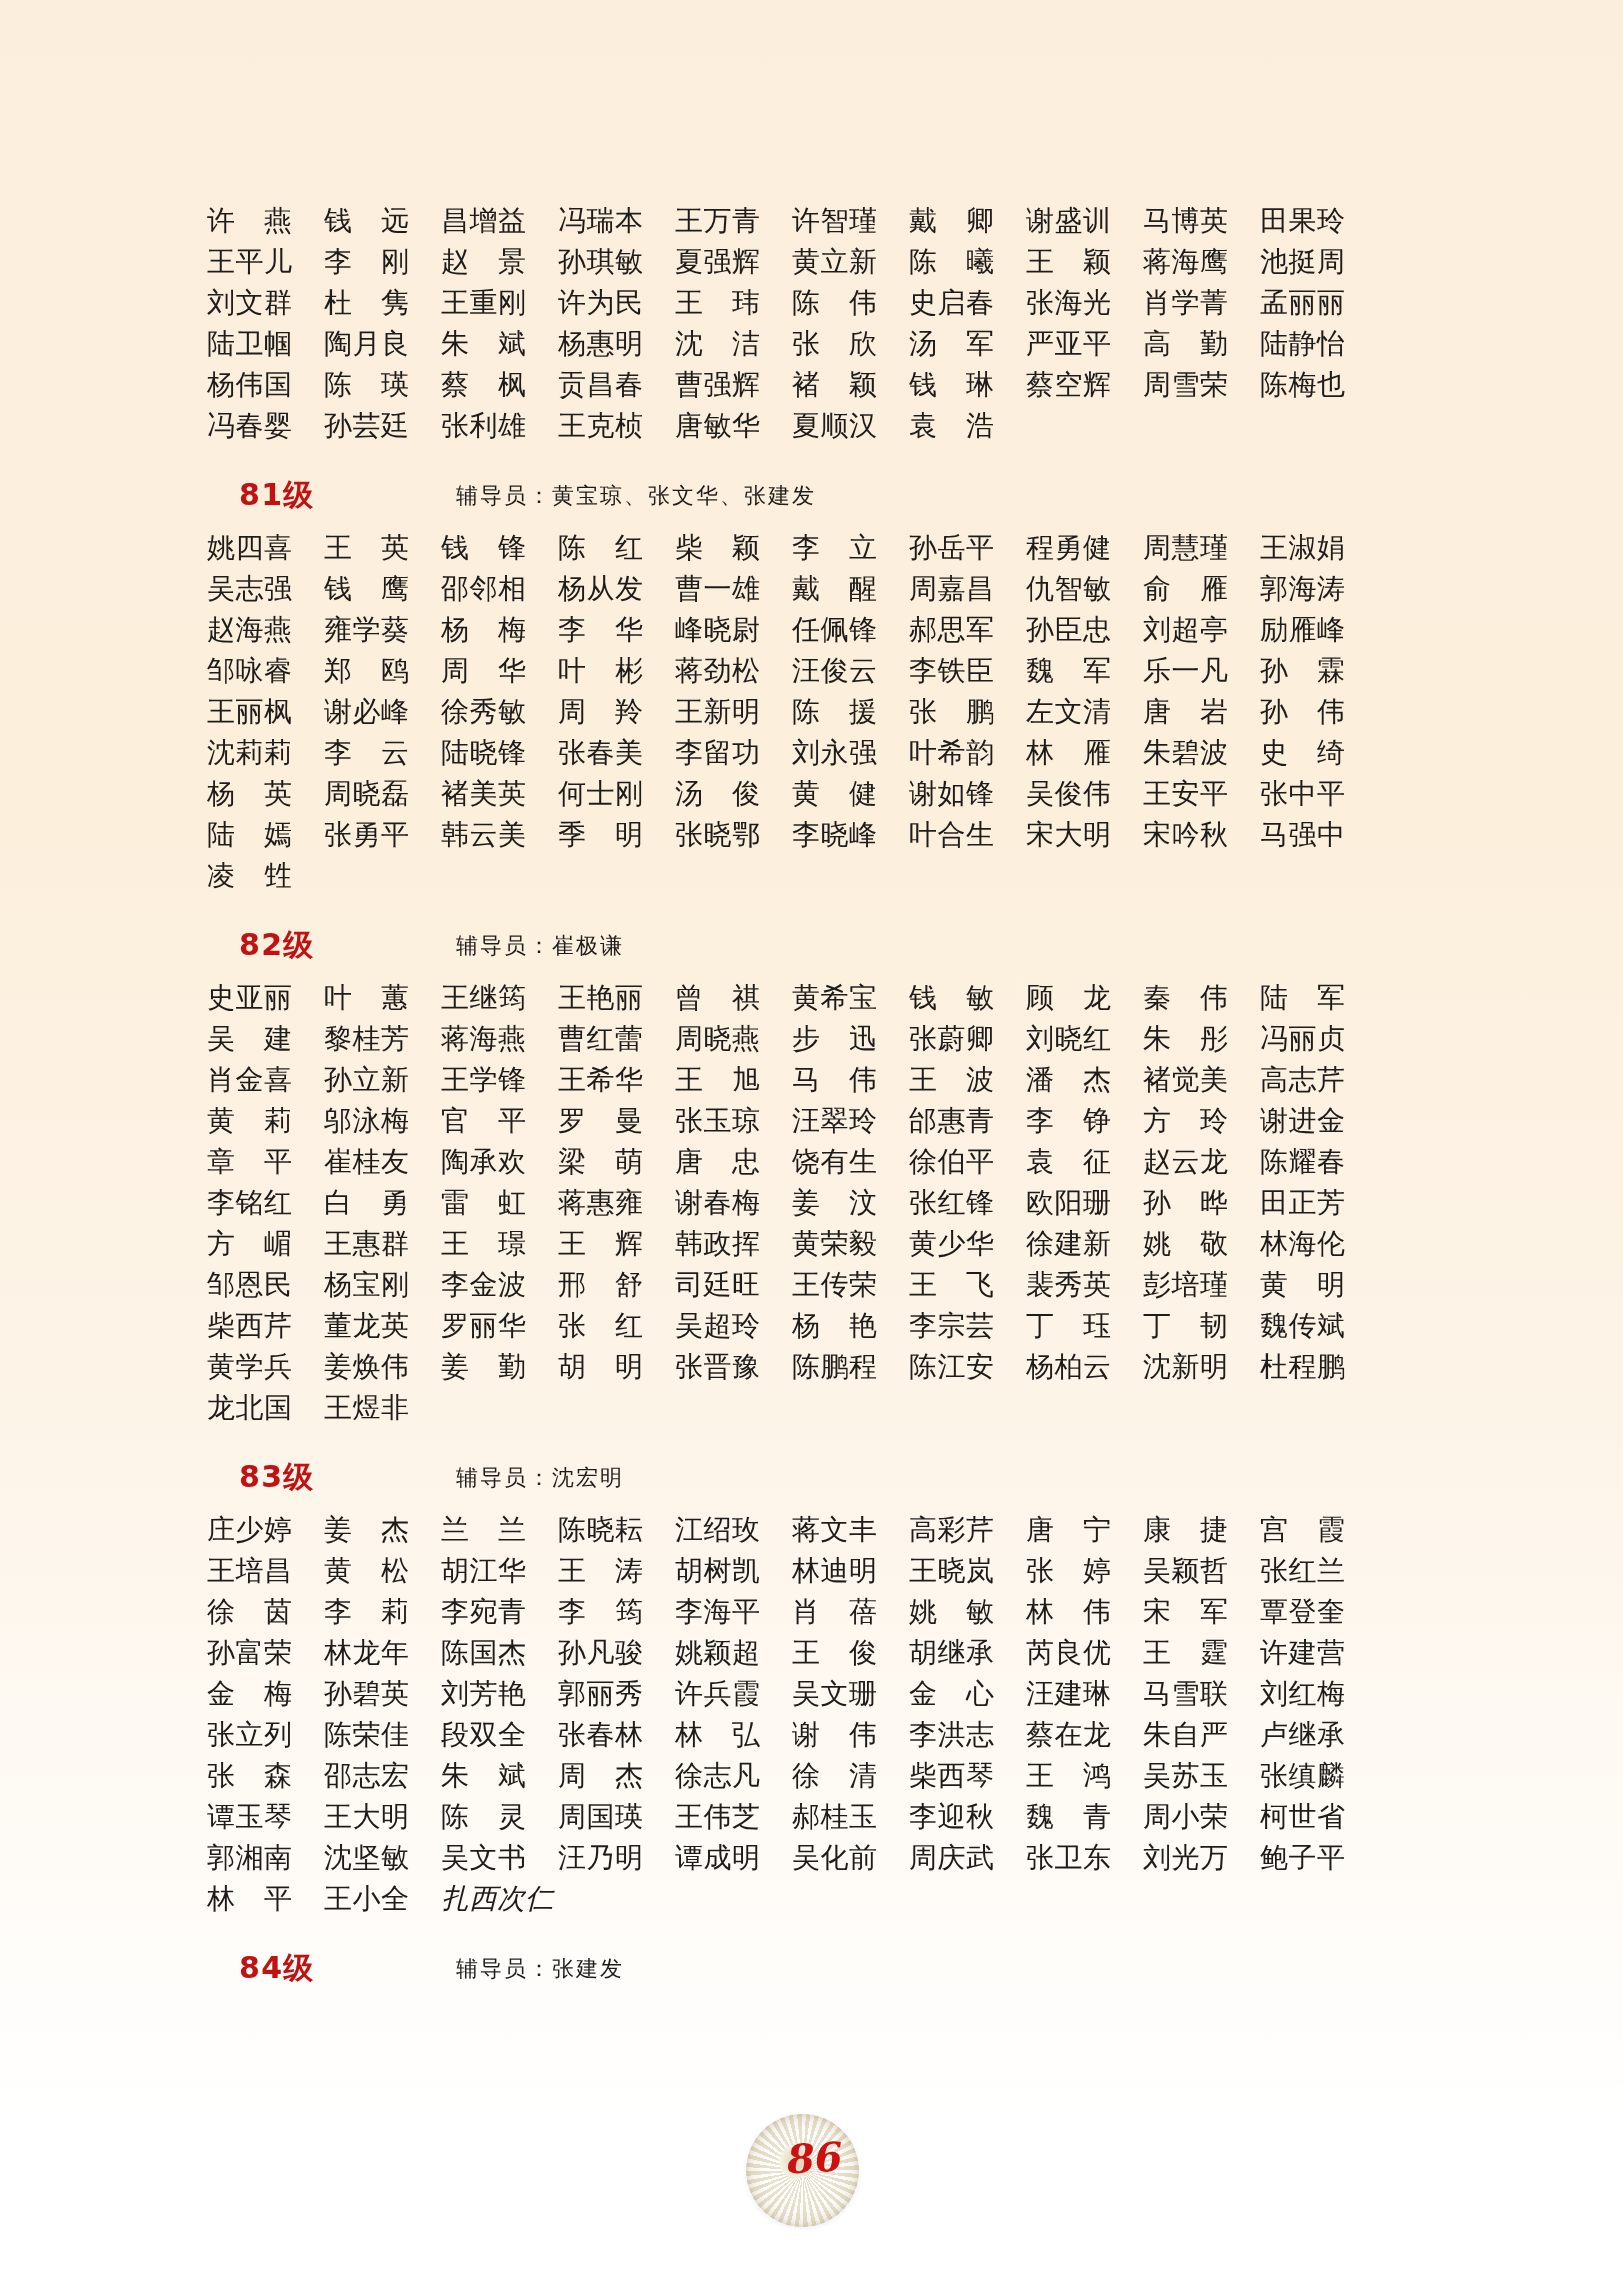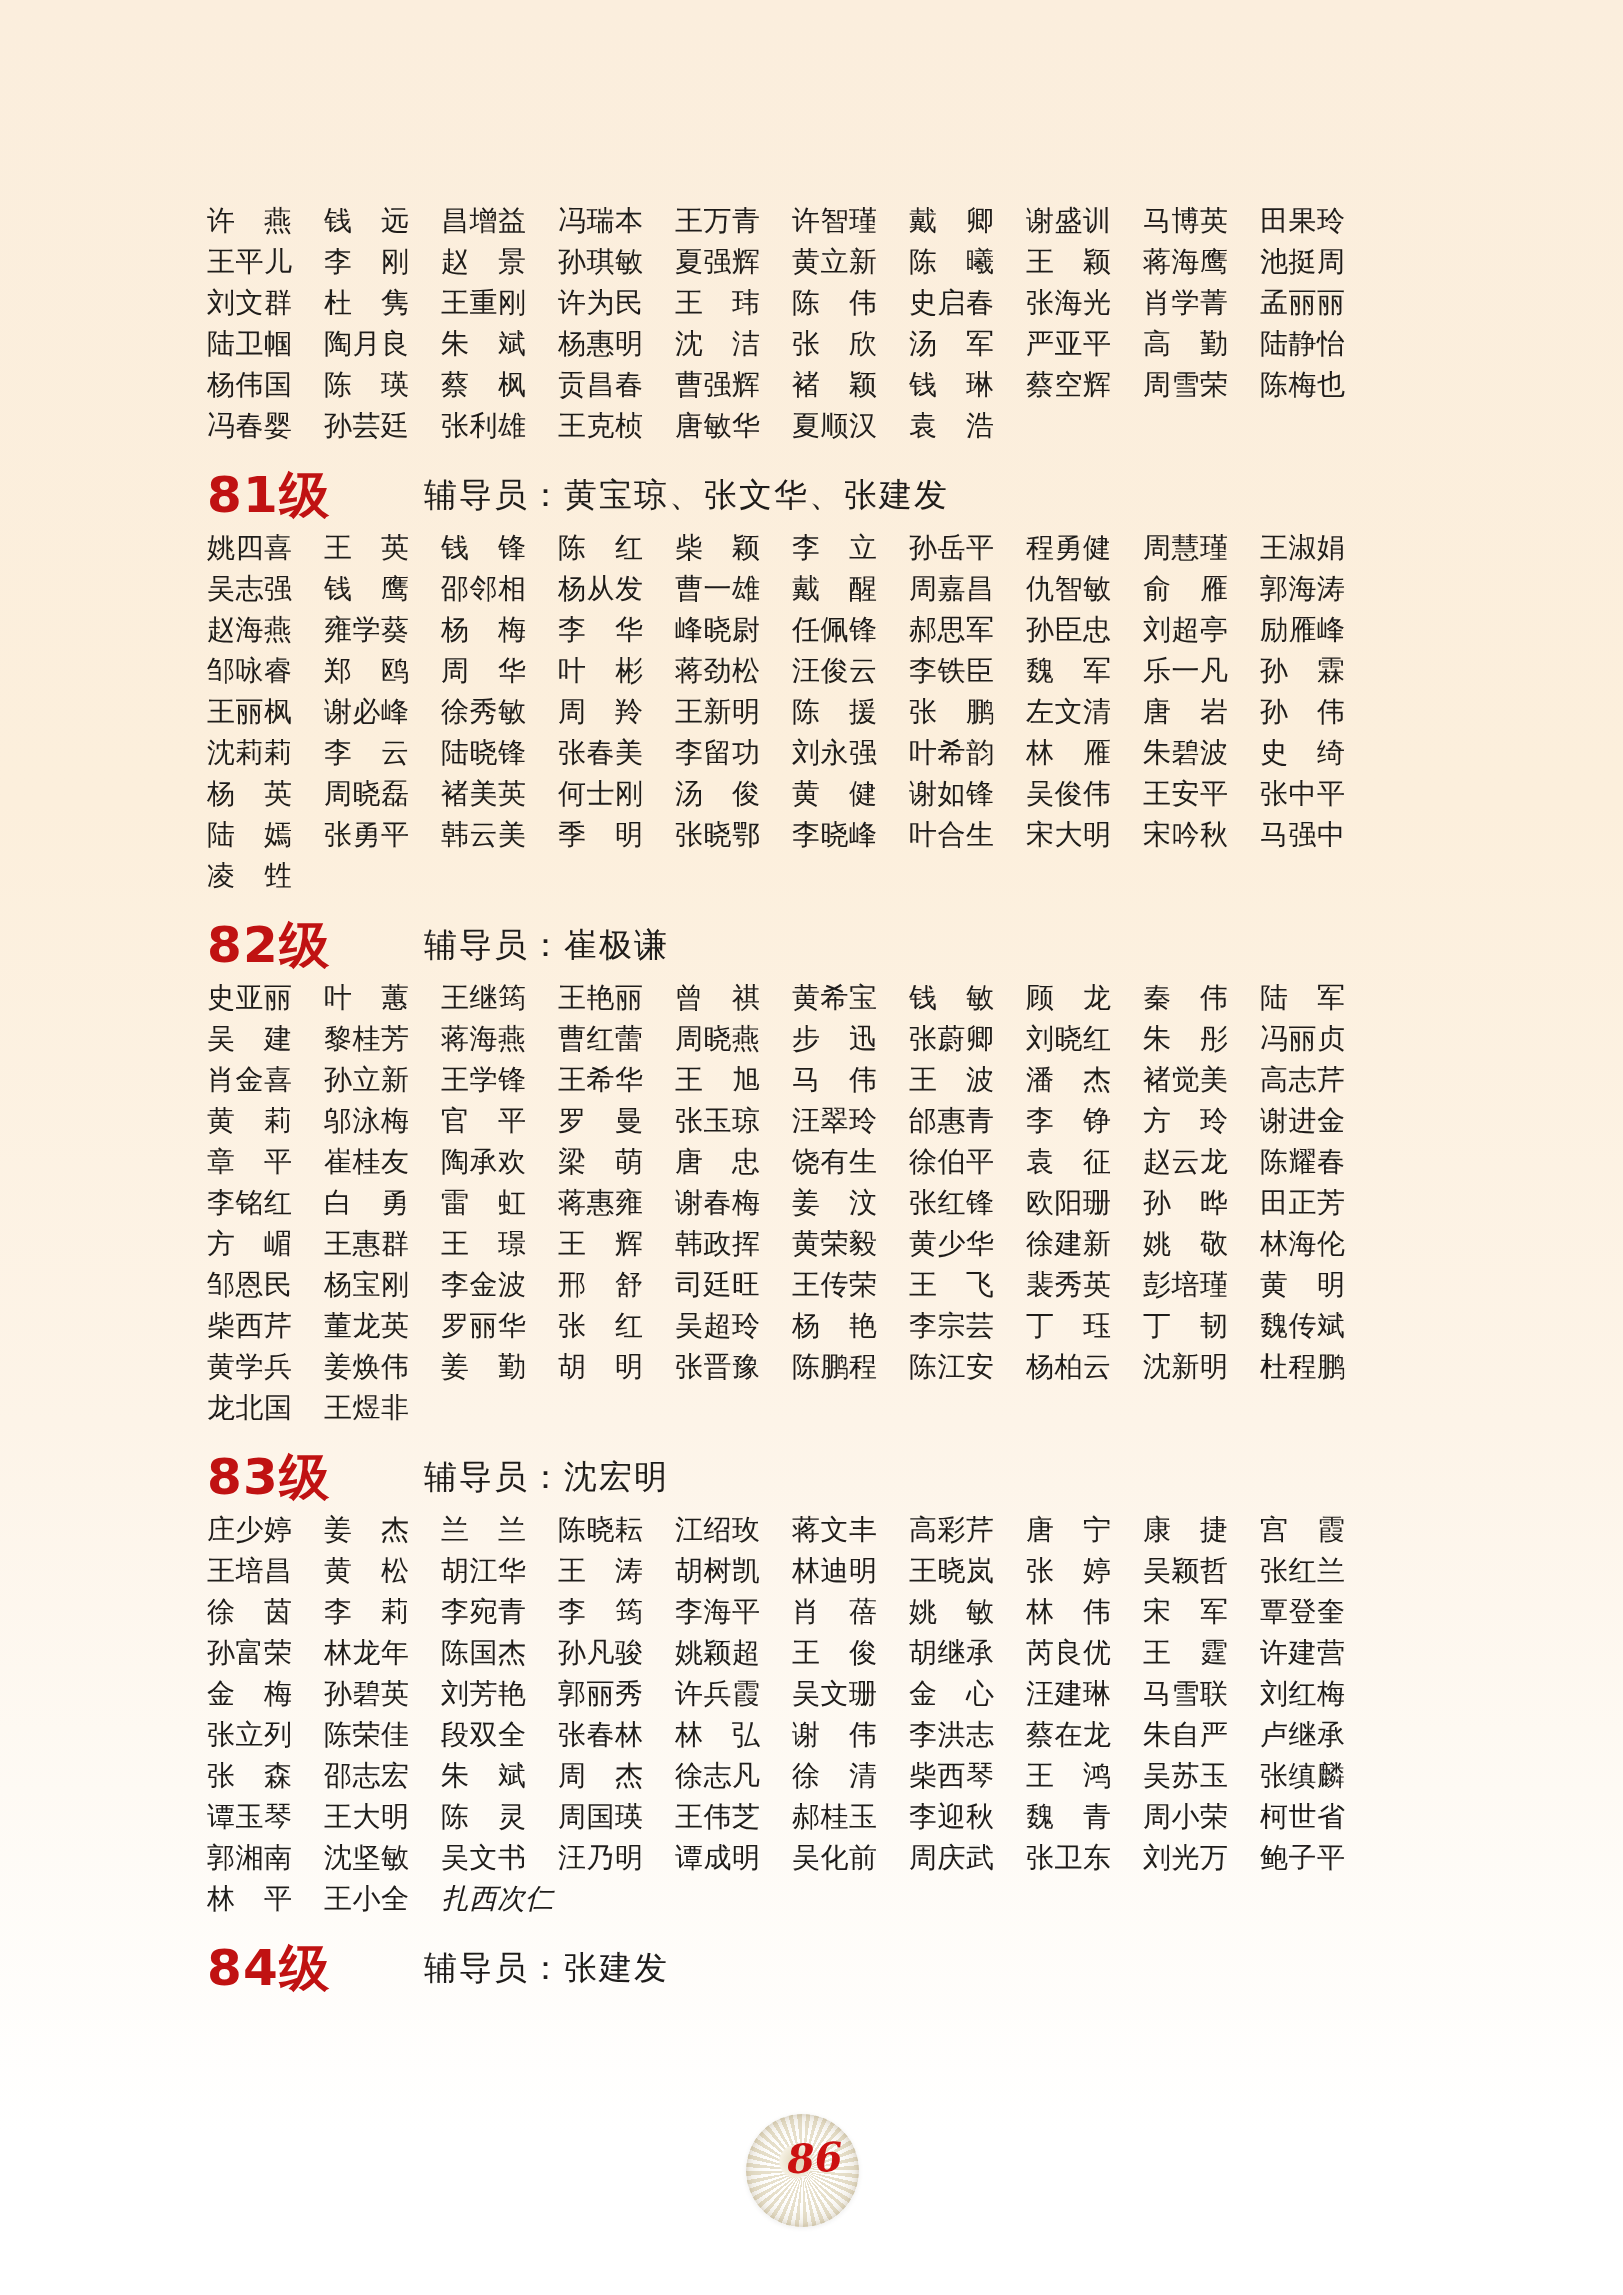--- a/index.html
+++ b/index.html
@@ -8,24 +8,25 @@
     background:linear-gradient(180deg,#fbeedd 0%,#fcefdc 35%,#fdf4e8 62%,#fefaf4 78%,#ffffff 93%);
     font-family:"DejaVu Serif","Liberation Serif",serif;
     color:#1e1c1a;
   }
   .content{position:absolute;left:207px;top:200px;width:1180px;}
   .section{margin:0;}
   .section-header{display:flex;align-items:center;height:63px;margin-top:18px;}
   .grade-label{
     width:217px;flex:0 0 217px;
     font-family:"DejaVu Sans","Liberation Sans",sans-serif;
-    font-weight:bold;font-size:50px;letter-spacing:1.3px;
+    font-weight:bold;font-size:30px;letter-spacing:1.3px;
     color:#c01212;
-  }
-  .counselor{font-size:33px;letter-spacing:2px;white-space:nowrap;}
+    margin-left:32px;
+  }
+  .counselor{font-size:22px;letter-spacing:2px;white-space:nowrap;}
   .row{display:grid;grid-template-columns:repeat(10,117px);height:41px;align-items:center;}
   .name{
     display:inline-block;width:85px;font-size:28px;line-height:1;
     white-space:nowrap;text-align:justify;text-align-last:justify;
   }
   .name.wide{width:auto;text-align:left;text-align-last:auto;font-style:italic;}
   
   .shell{
     position:absolute;left:746px;top:2114px;width:113px;height:113px;border-radius:50%;
     background:

